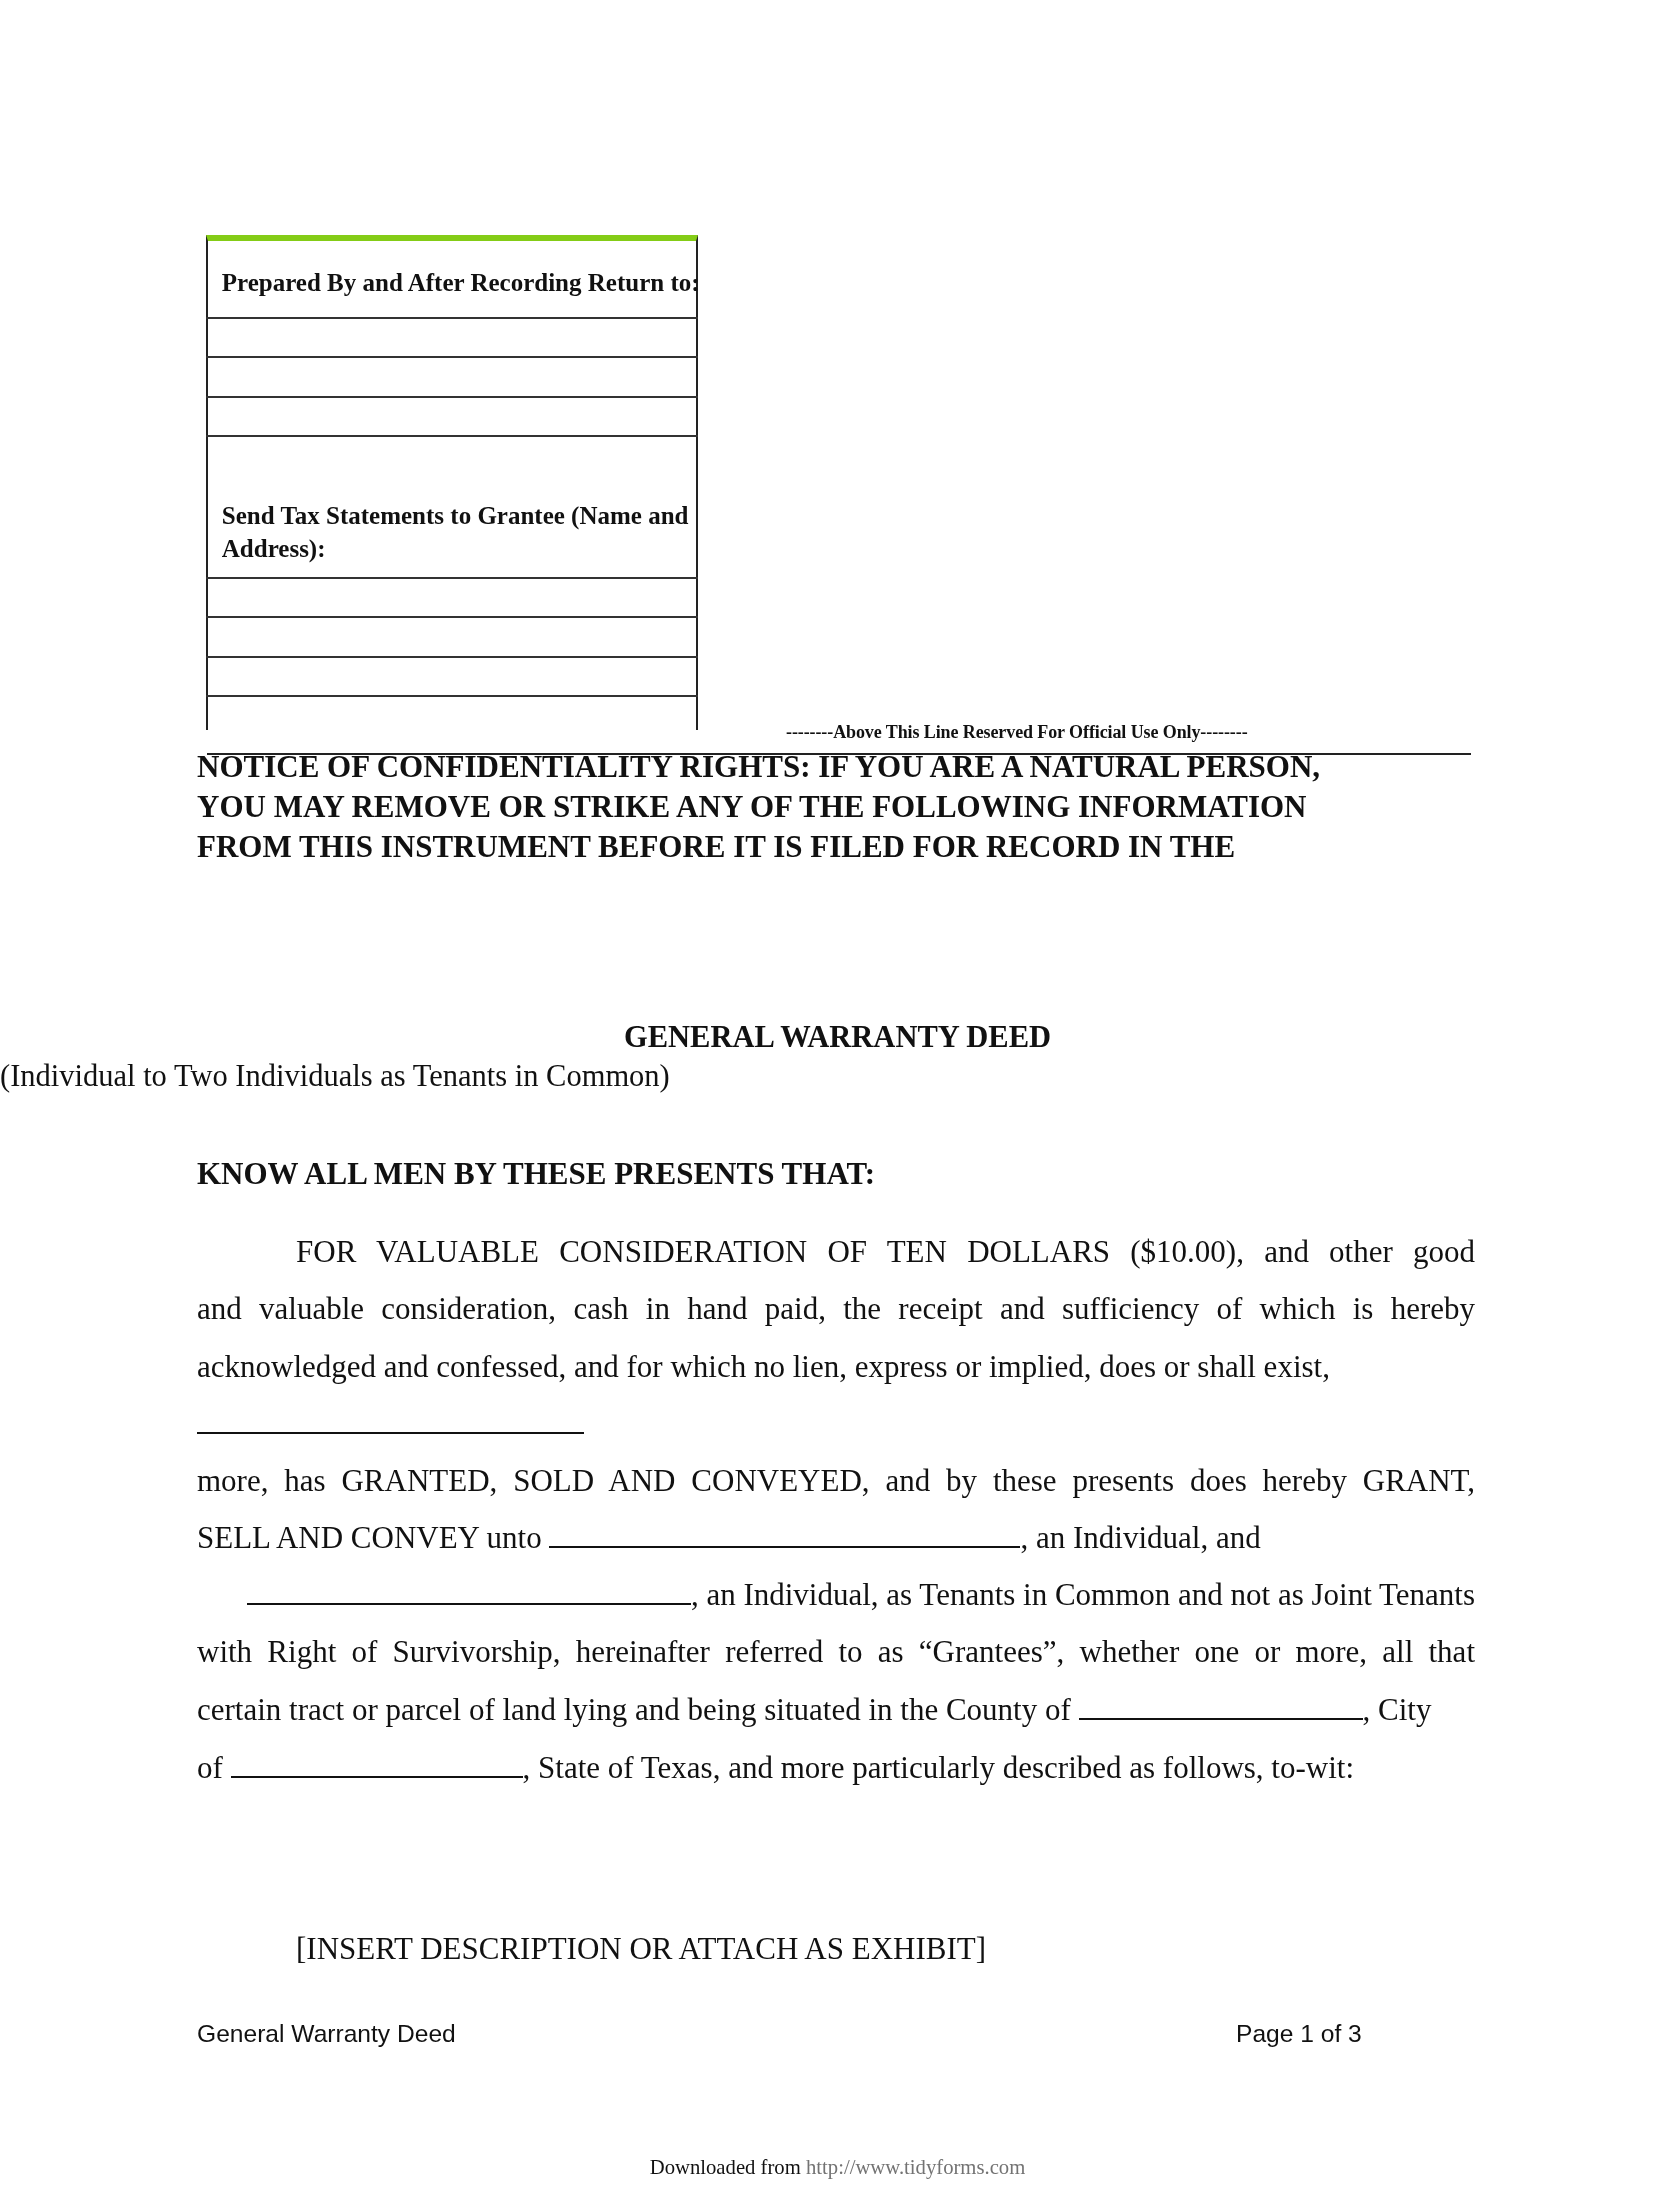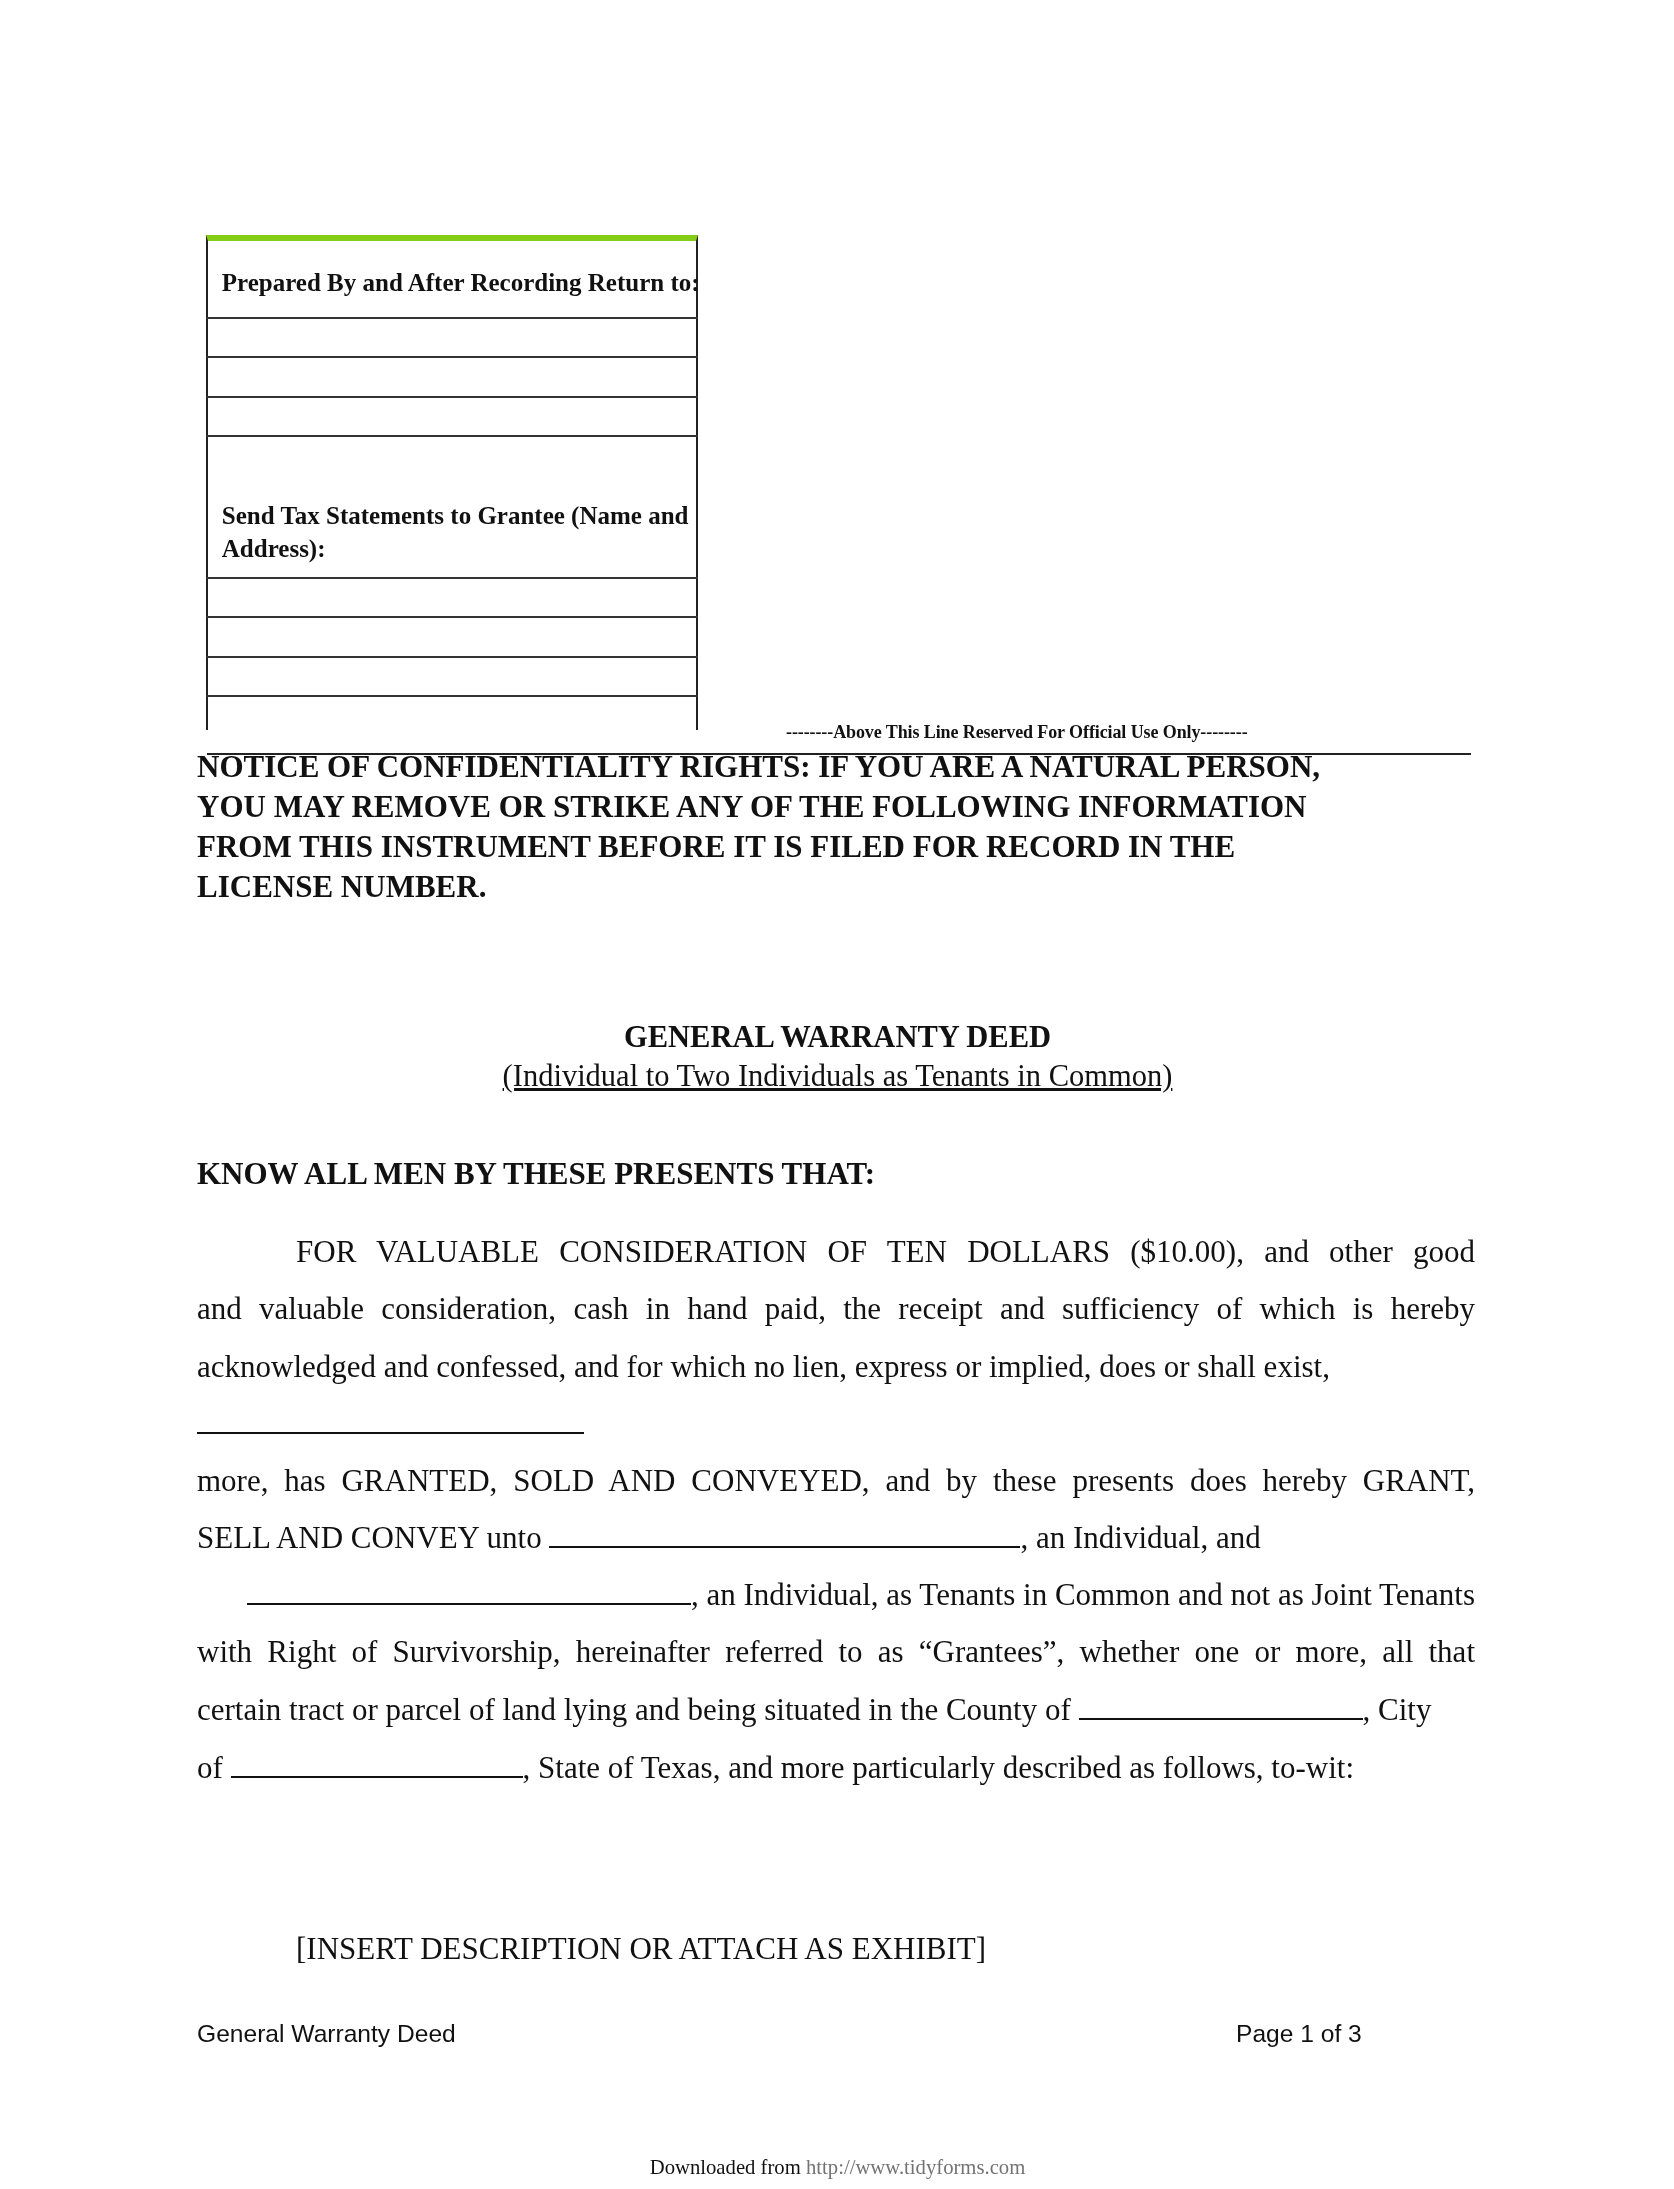--- a/index.html
+++ b/index.html
@@ -13,21 +13,21 @@
   .box-label { position:absolute; left:13.8px; font-weight:bold; font-size:25px; line-height:31.5px; white-space:nowrap; }
   .box-line { position:absolute; left:-2px; width:492px; height:0; border-top:2px solid #333; }
 
   #official-line-text { position:absolute; left:786px; top:722px; font-size:18px; font-weight:bold; white-space:nowrap; letter-spacing:-0.1px; }
   #separator { position:absolute; left:207px; top:753px; width:1264px; height:0; border-top:2px solid #222; }
 
   #notice { position:absolute; left:197px; top:747px; width:1300px; font-weight:bold; font-size:31px; line-height:40px; }
   .notice-line { display:block; white-space:nowrap; }
 
   #title { position:absolute; left:0; width:1675px; top:1019px; text-align:center; font-weight:bold; font-size:30.5px; line-height:37px; }
-  #subtitle { position:absolute; left:0; width:1675px; top:1058px; text-align:center; font-size:30.5px; line-height:37px;text-decoration:underline; }
+  #subtitle { position:absolute; left:0; width:1675px; top:1058px; text-align:left; font-size:30.5px; line-height:37px; }
 
   #know-all { position:absolute; left:197px; top:1155px; font-weight:bold; font-size:31px; line-height:37px; white-space:nowrap; }
 
   .body-line { position:absolute; left:197px; width:1278px; font-size:31px; line-height:39px; white-space:nowrap; }
   .justify { text-align:justify; text-align-last:justify; }
   .blank { display:inline-block; border-bottom:2px solid #111; height:25.6px; vertical-align:baseline; }
 
   #exhibit { position:absolute; left:296px; top:1929px; font-size:31px; line-height:39px; white-space:nowrap; }
 
   #footer-left { position:absolute; left:197px; top:2019px; font-size:24.6px; line-height:29.6px; white-space:nowrap; }
@@ -53,21 +53,20 @@
   <div class="box-line" style="top:454px;"></div>
 </div>
 
 <div id="official-line-text" class="serif">--------Above This Line Reserved For Official Use Only--------</div>
 <div id="separator"></div>
 
 <div id="notice" class="serif">
   <span class="notice-line">NOTICE OF CONFIDENTIALITY RIGHTS: IF YOU ARE A NATURAL PERSON,</span>
   <span class="notice-line">YOU MAY REMOVE OR STRIKE ANY OF THE FOLLOWING INFORMATION</span>
   <span class="notice-line">FROM THIS INSTRUMENT BEFORE IT IS FILED FOR RECORD IN THE</span>
-  <span class="notice-line">LICENSE NUMBER.</span>
 </div>
 
 <div id="title" class="serif">GENERAL WARRANTY DEED</div>
 <div id="subtitle" class="serif">(Individual to Two Individuals as Tenants in Common)</div>
 
 <div id="know-all" class="serif">KNOW ALL MEN BY THESE PRESENTS THAT:</div>
 
 <div class="body-line serif justify" style="top:1232px; left:296px; width:1179px;">FOR VALUABLE CONSIDERATION OF TEN DOLLARS ($10.00), and other good</div>
 <div class="body-line serif justify" style="top:1289px;">and valuable consideration, cash in hand paid, the receipt and sufficiency of which is hereby</div>
 <div class="body-line serif" style="top:1347px;">acknowledged and confessed, and for which no lien, express or implied, does or shall exist,</div>

